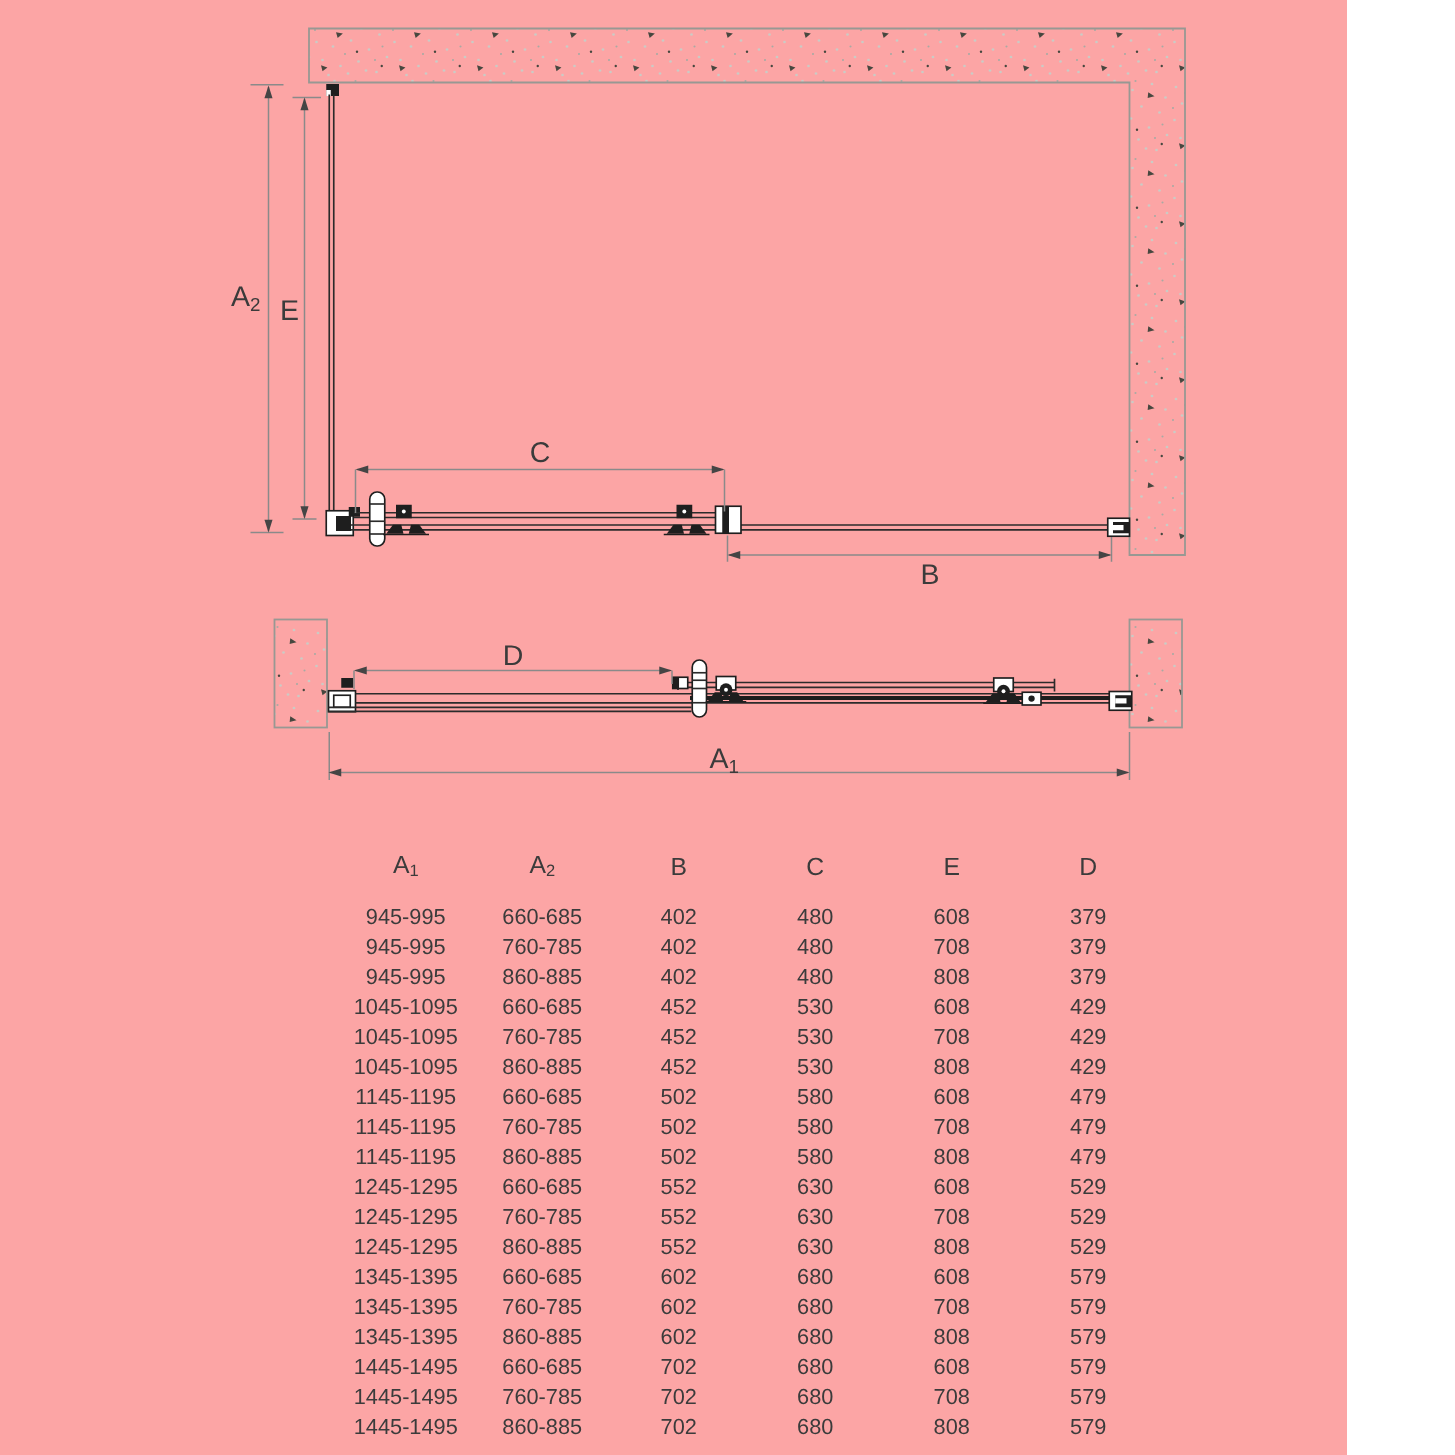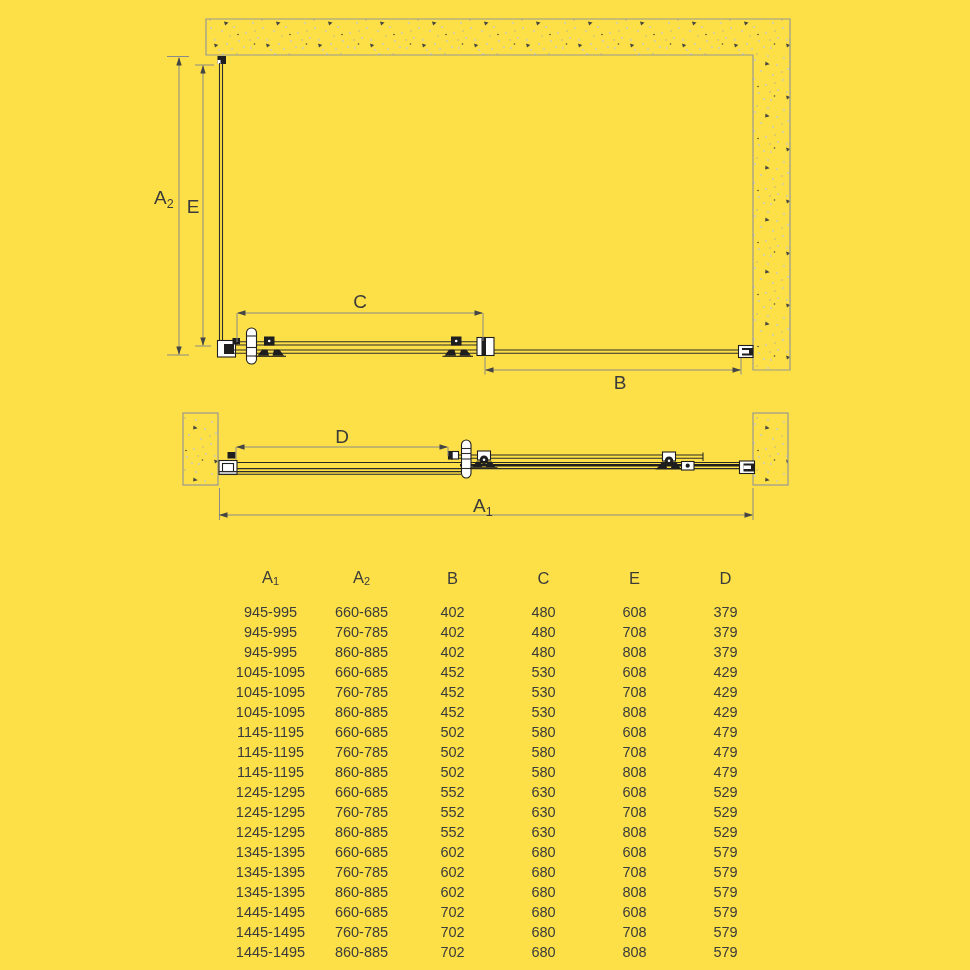--- a/index.html
+++ b/index.html
@@ -1,17 +1,17 @@
 <!DOCTYPE html>
 <html><head>
 <meta charset="utf-8">
 <style>
   html,body{margin:0;padding:0;background:#ffffff;}
   body{width:970px;height:970px;overflow:hidden;font-family:"Liberation Sans",sans-serif;}
-  #stage{position:relative;width:970px;height:970px;background:#fde047;}
+  #stage{position:relative;width:898px;height:970px;background:#fca5a5;}
   svg{position:absolute;top:0;left:0;}
 
   
   .wall{fill:url(#speckle);stroke:#989893;stroke-width:1.2;}
   .dim{stroke:#8a8a8a;stroke-width:1;fill:none;}
   .arrow{fill:#454545;stroke:none;}
   .glass{stroke:#2b2b2b;stroke-width:1.1;fill:none;}
   .hw{fill:#1e1e1e;stroke:none;}
   .hw-o{fill:#ffffff;stroke:#1e1e1e;stroke-width:1.1;}
   .thick{stroke:#1e1e1e;stroke-width:2.6;fill:none;}

